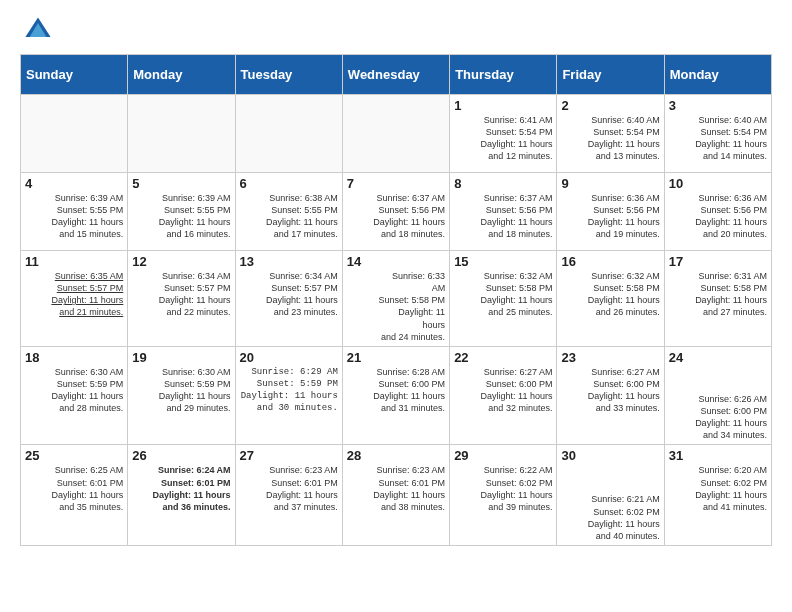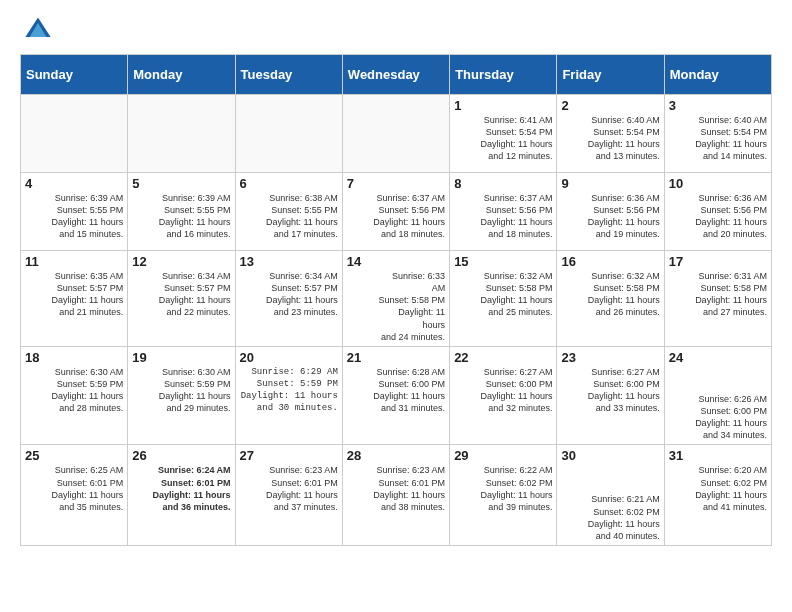--- a/index.html
+++ b/index.html
@@ -206,21 +206,21 @@
             <span class="day-num">10</span>
             <div class="cell-info" style="white-space: pre-line;">Sunrise: 6:36 AM
 Sunset: 5:56 PM
 Daylight: 11 hours
 and 20 minutes.</div>
           </td>
         </tr>
         <tr>
           <td>
             <span class="day-num">11</span>
-            <div class="cell-info" style="white-space: pre-line;">Sunrise: 6:35 AM
+            <div class="cell-info" style="white-space: pre-line; text-decoration: underline;">Sunrise: 6:35 AM
 Sunset: 5:57 PM
 Daylight: 11 hours
 and 21 minutes.</div>
           </td>
           <td>
             <span class="day-num">12</span>
             <div class="cell-info" style="white-space: pre-line;">Sunrise: 6:34 AM
 Sunset: 5:57 PM
 Daylight: 11 hours
 and 22 minutes.</div>

